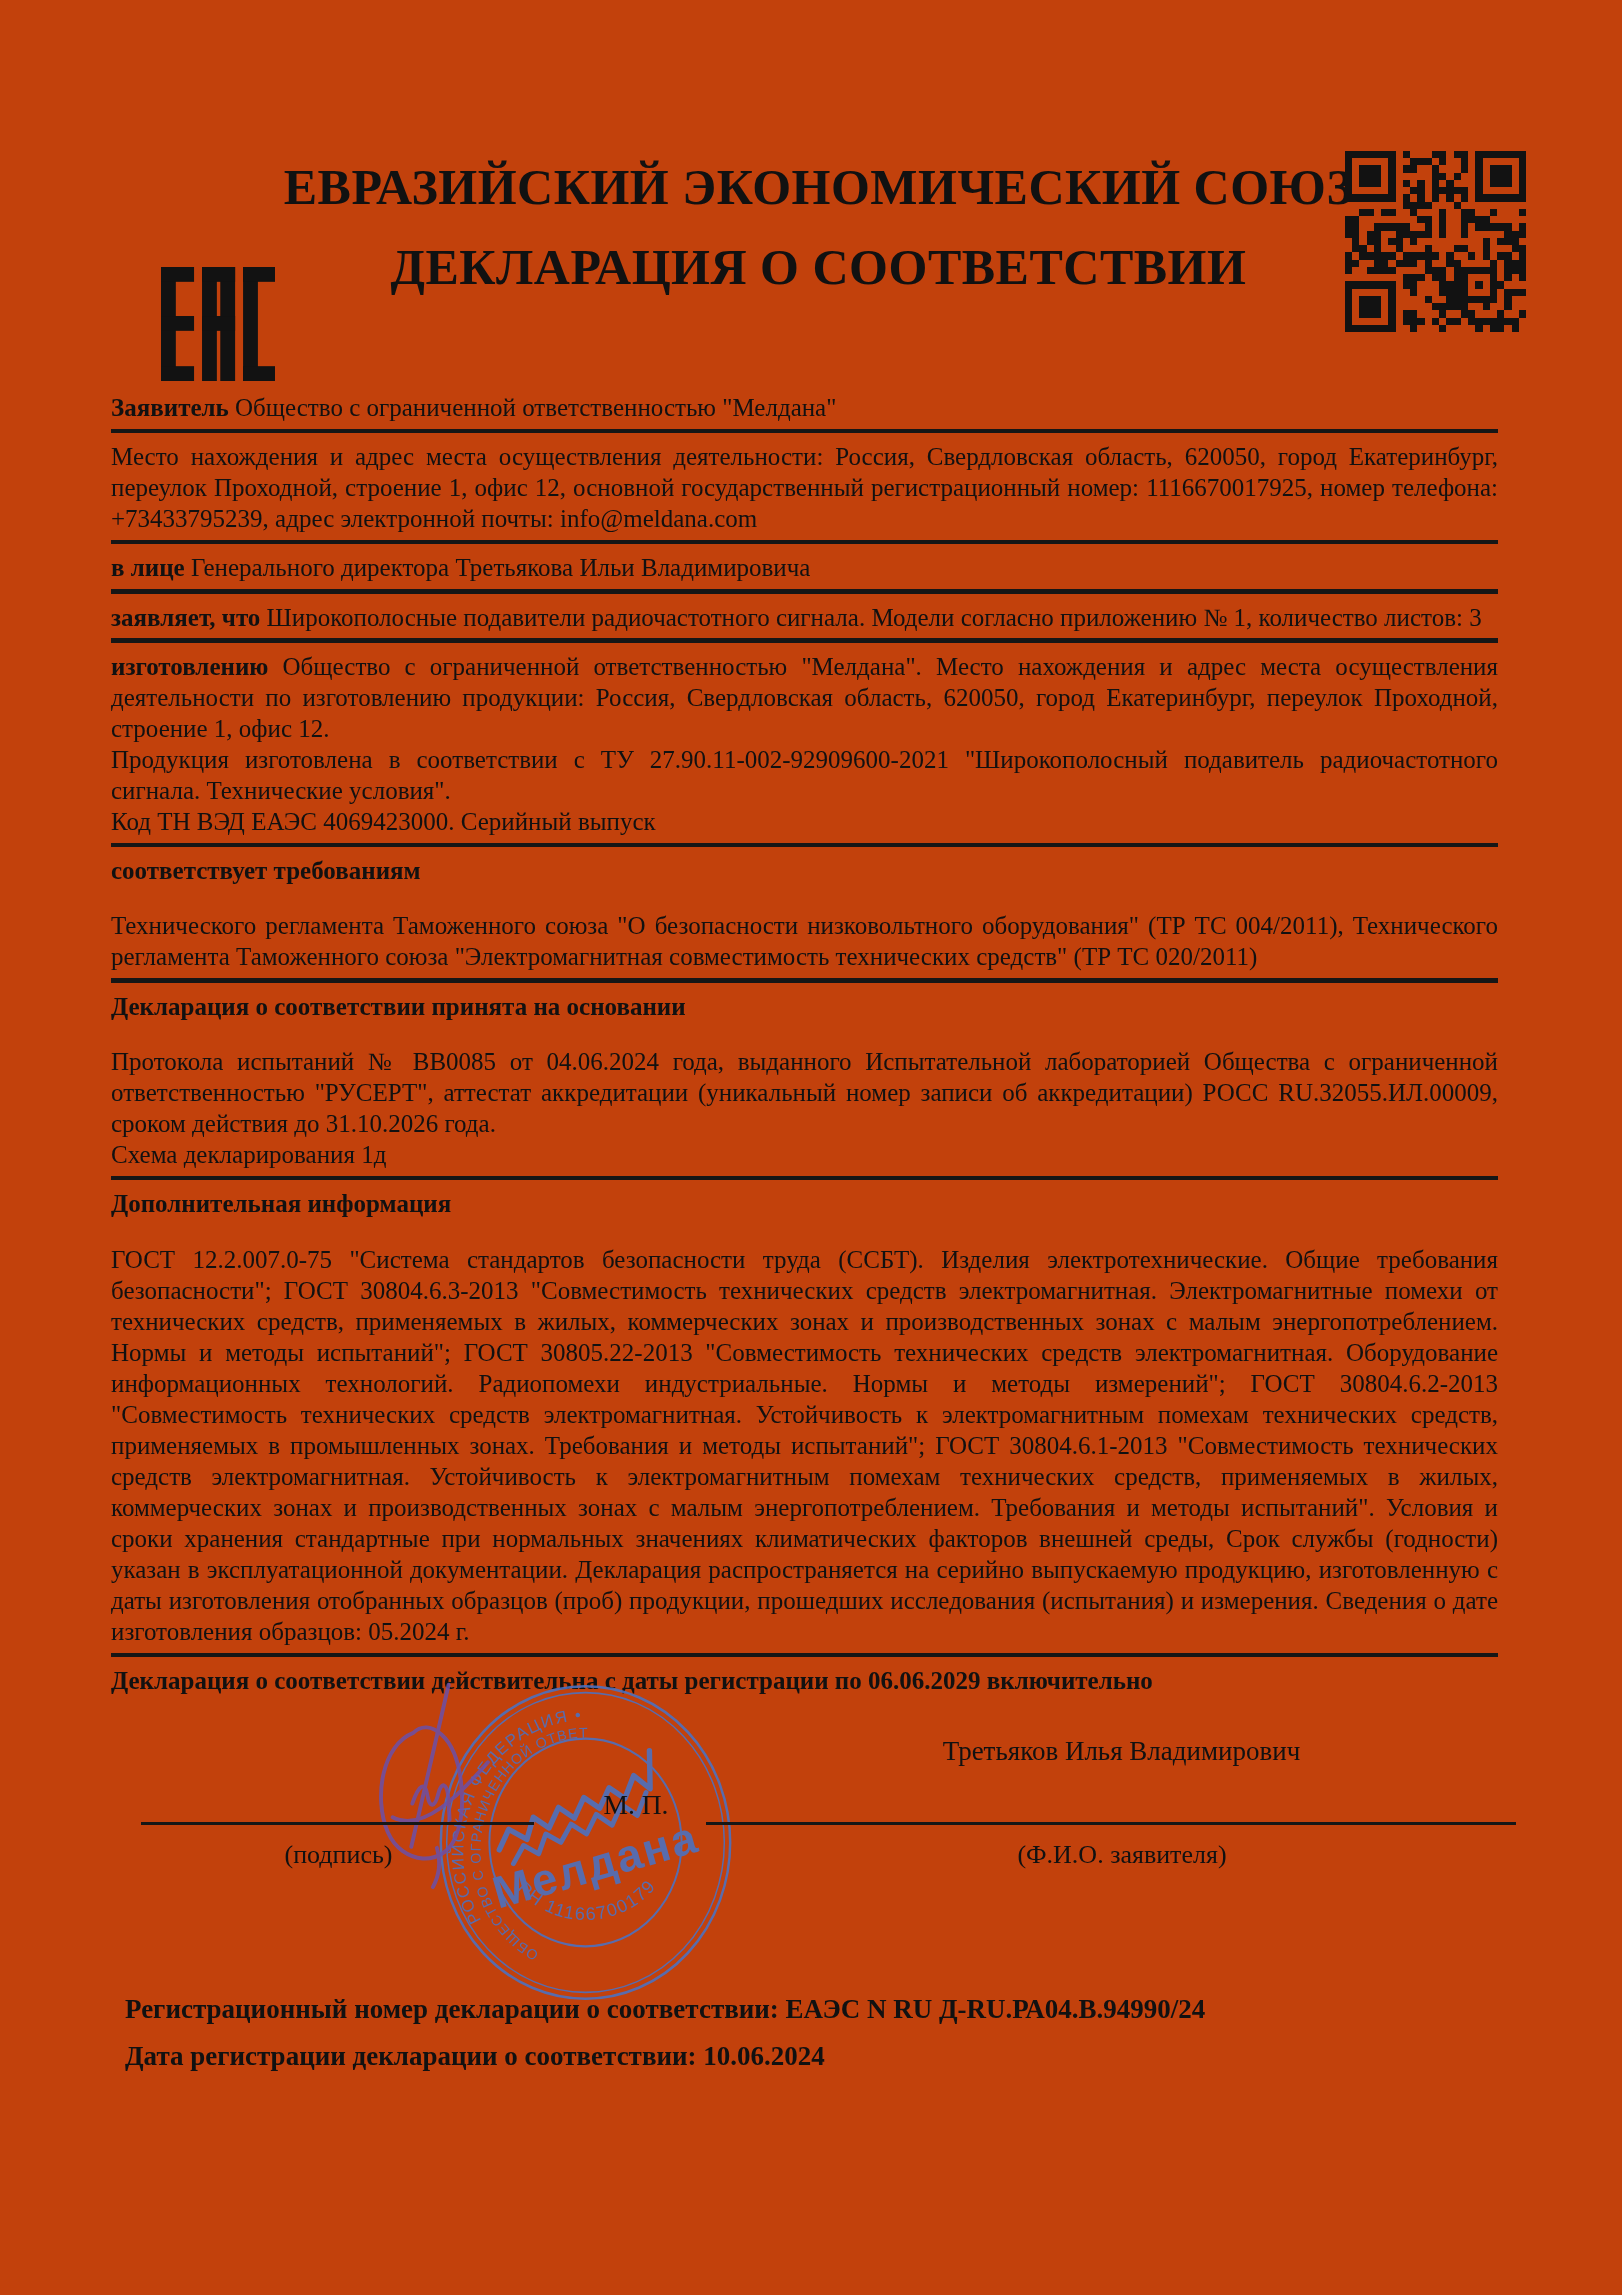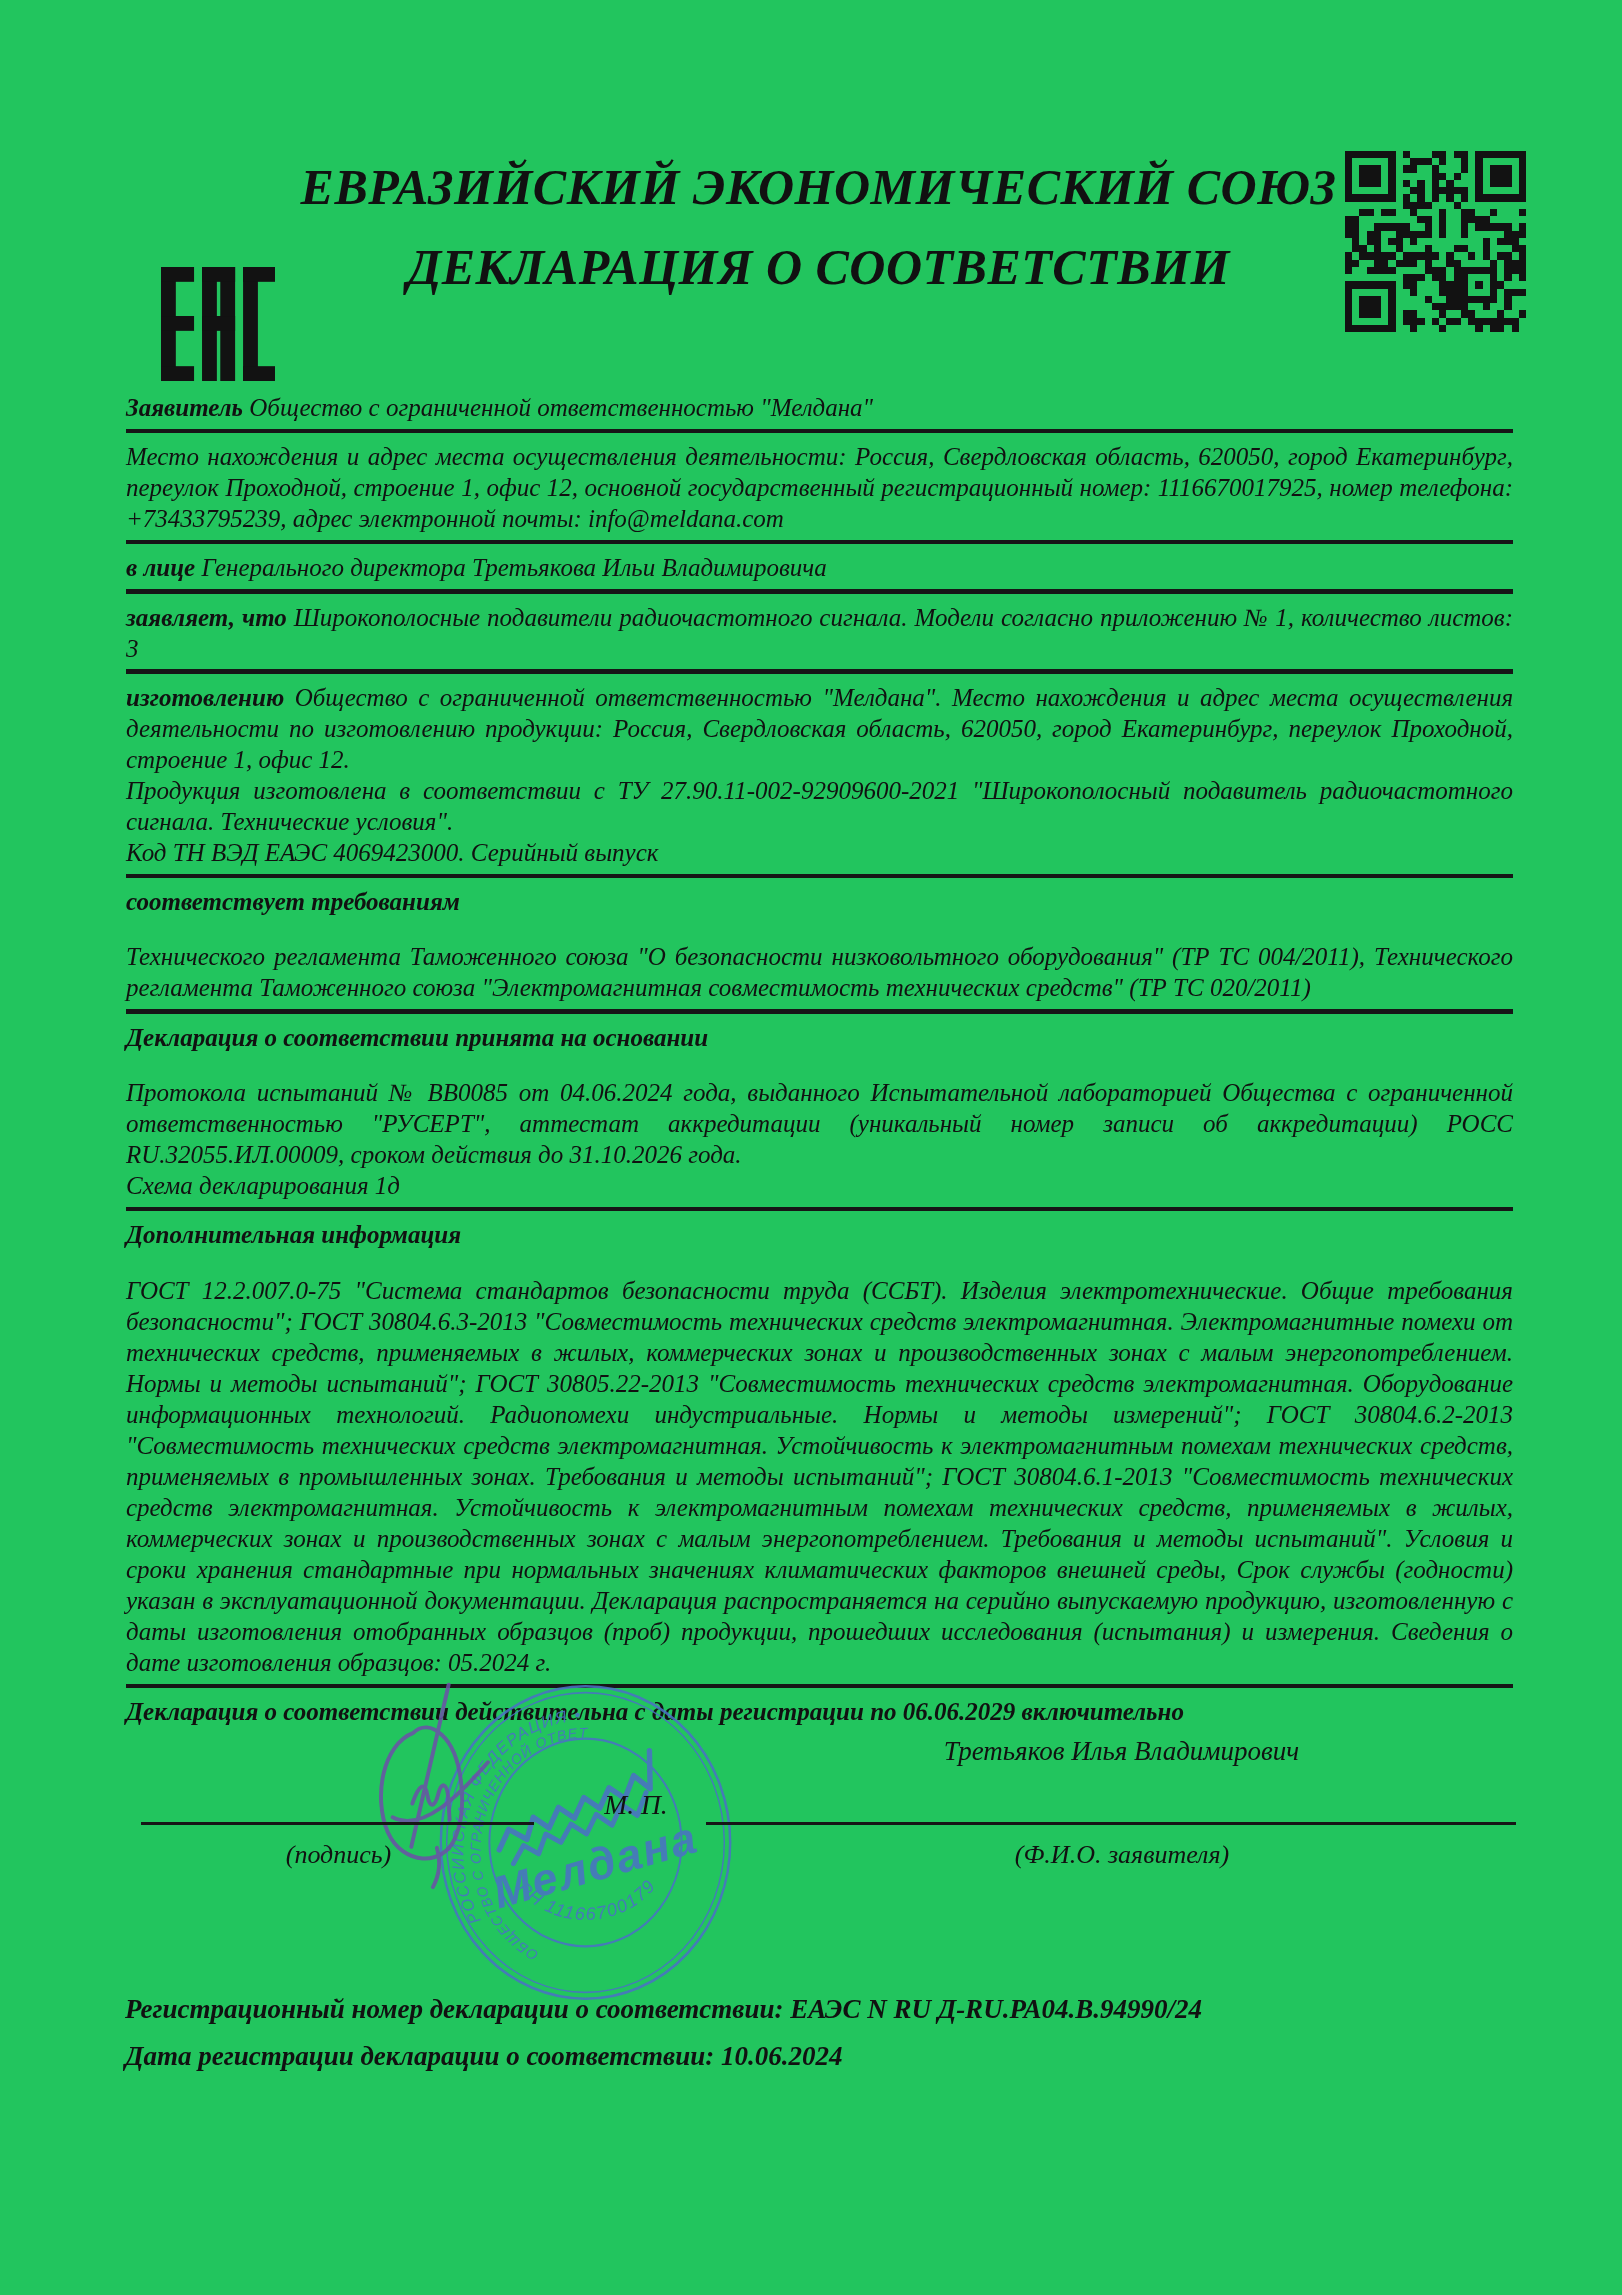--- a/index.html
+++ b/index.html
@@ -1,27 +1,27 @@
 <!DOCTYPE html>
 <html lang="ru" style="font-size:7.9px"><head>
 <meta charset="utf-8">
 <style>
   html,body{margin:0;padding:0;background:#ffffff;}
   body{width:1623px;height:2295px;position:relative;font-family:"Liberation Serif","DejaVu Serif",serif;color:#111;}
-  .page{position:absolute;inset:0;background:#22c55e;overflow:hidden;font-style:italic;}
+  .page{position:absolute;inset:0;background:#c2410c;overflow:hidden;}
 
   
   .title-wrap{position:absolute;left:125px;top:147px;width:1387px;text-align:center;
               font-weight:bold;font-size:50px;line-height:1.6;letter-spacing:0.5px;}
   .eac-logo{position:absolute;left:161px;top:267px;width:114px;height:114px;}
   .qr{position:absolute;left:1345px;top:135px;width:181px;height:213px;}
   .qr svg{width:100%;height:100%;shape-rendering:crispEdges;}
 
   
-  .doc{position:absolute;left:126px;top:392px;width:1387px;font-size:25px;line-height:31px;}
+  .doc{position:absolute;left:111px;top:392px;width:1387px;font-size:25px;line-height:31px;}
   .doc p{margin:0;}
   .just{text-align:justify;}
   .b{font-weight:bold;}
   .hr{height:4.4px;background:#161616;margin:5.9px 0 7.9px 0;}
   .gap{height:24.5px;}
   .scheme{margin-top:1px;}
 
   
   .sigline{position:absolute;height:3.4px;background:#161616;}
   .sig-left{left:141px;top:1822px;width:393px;}

